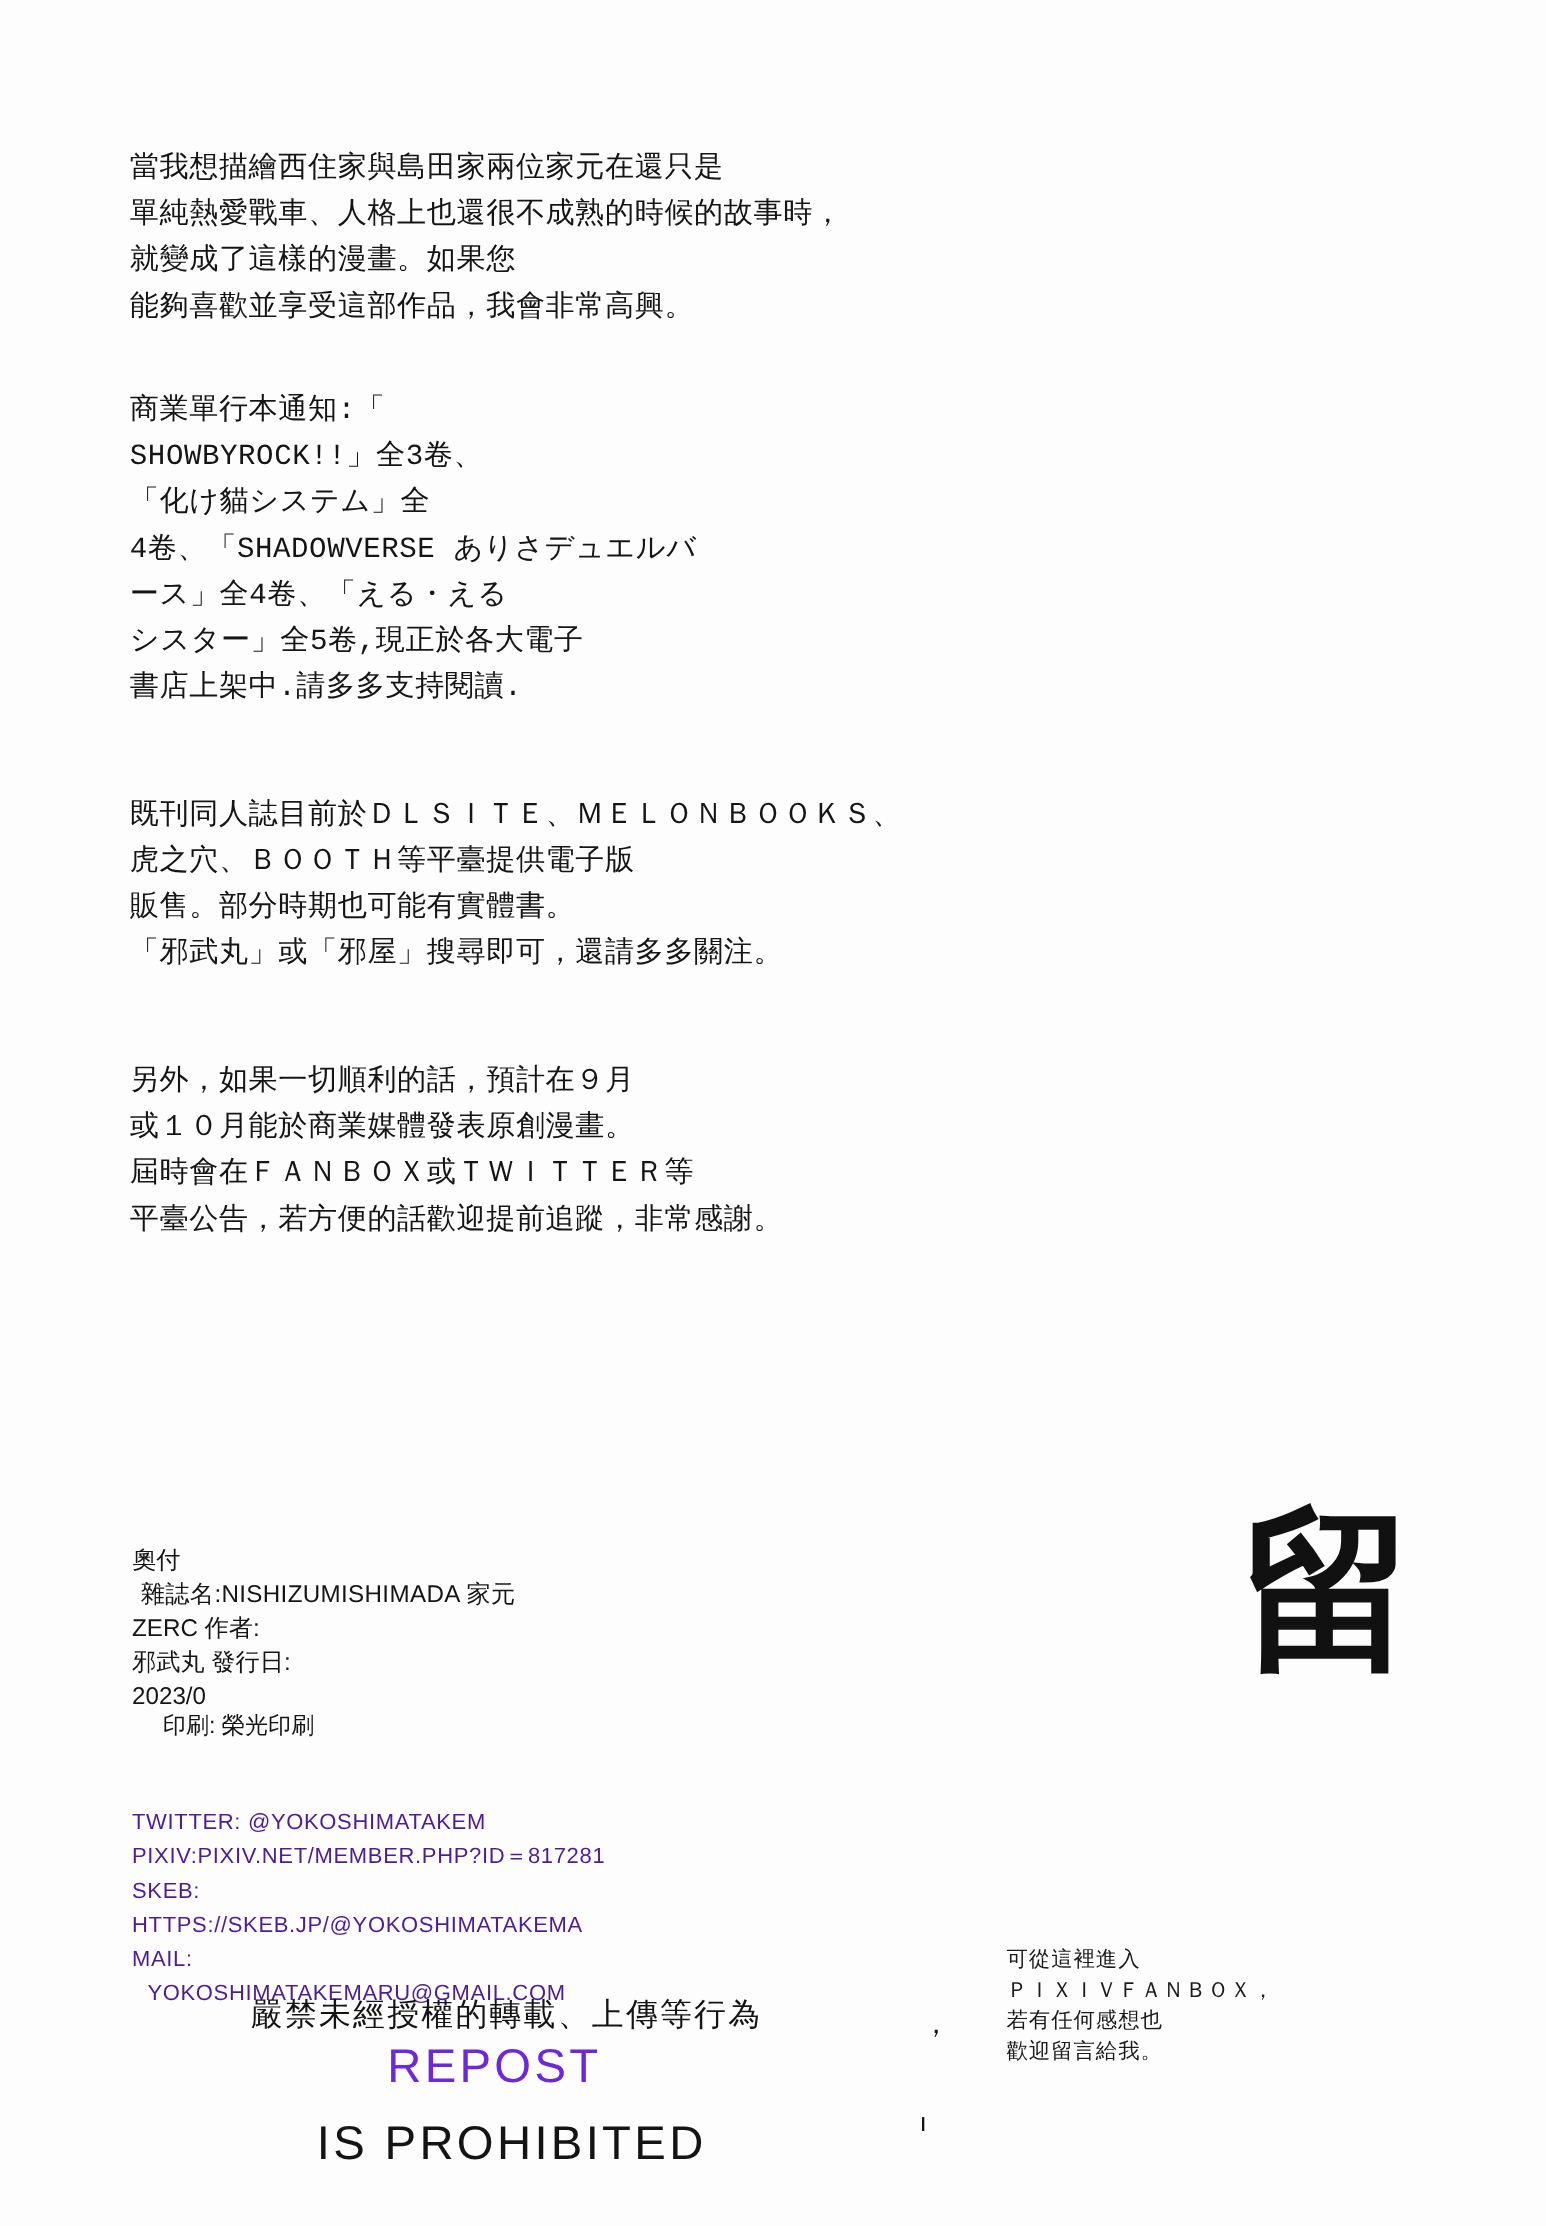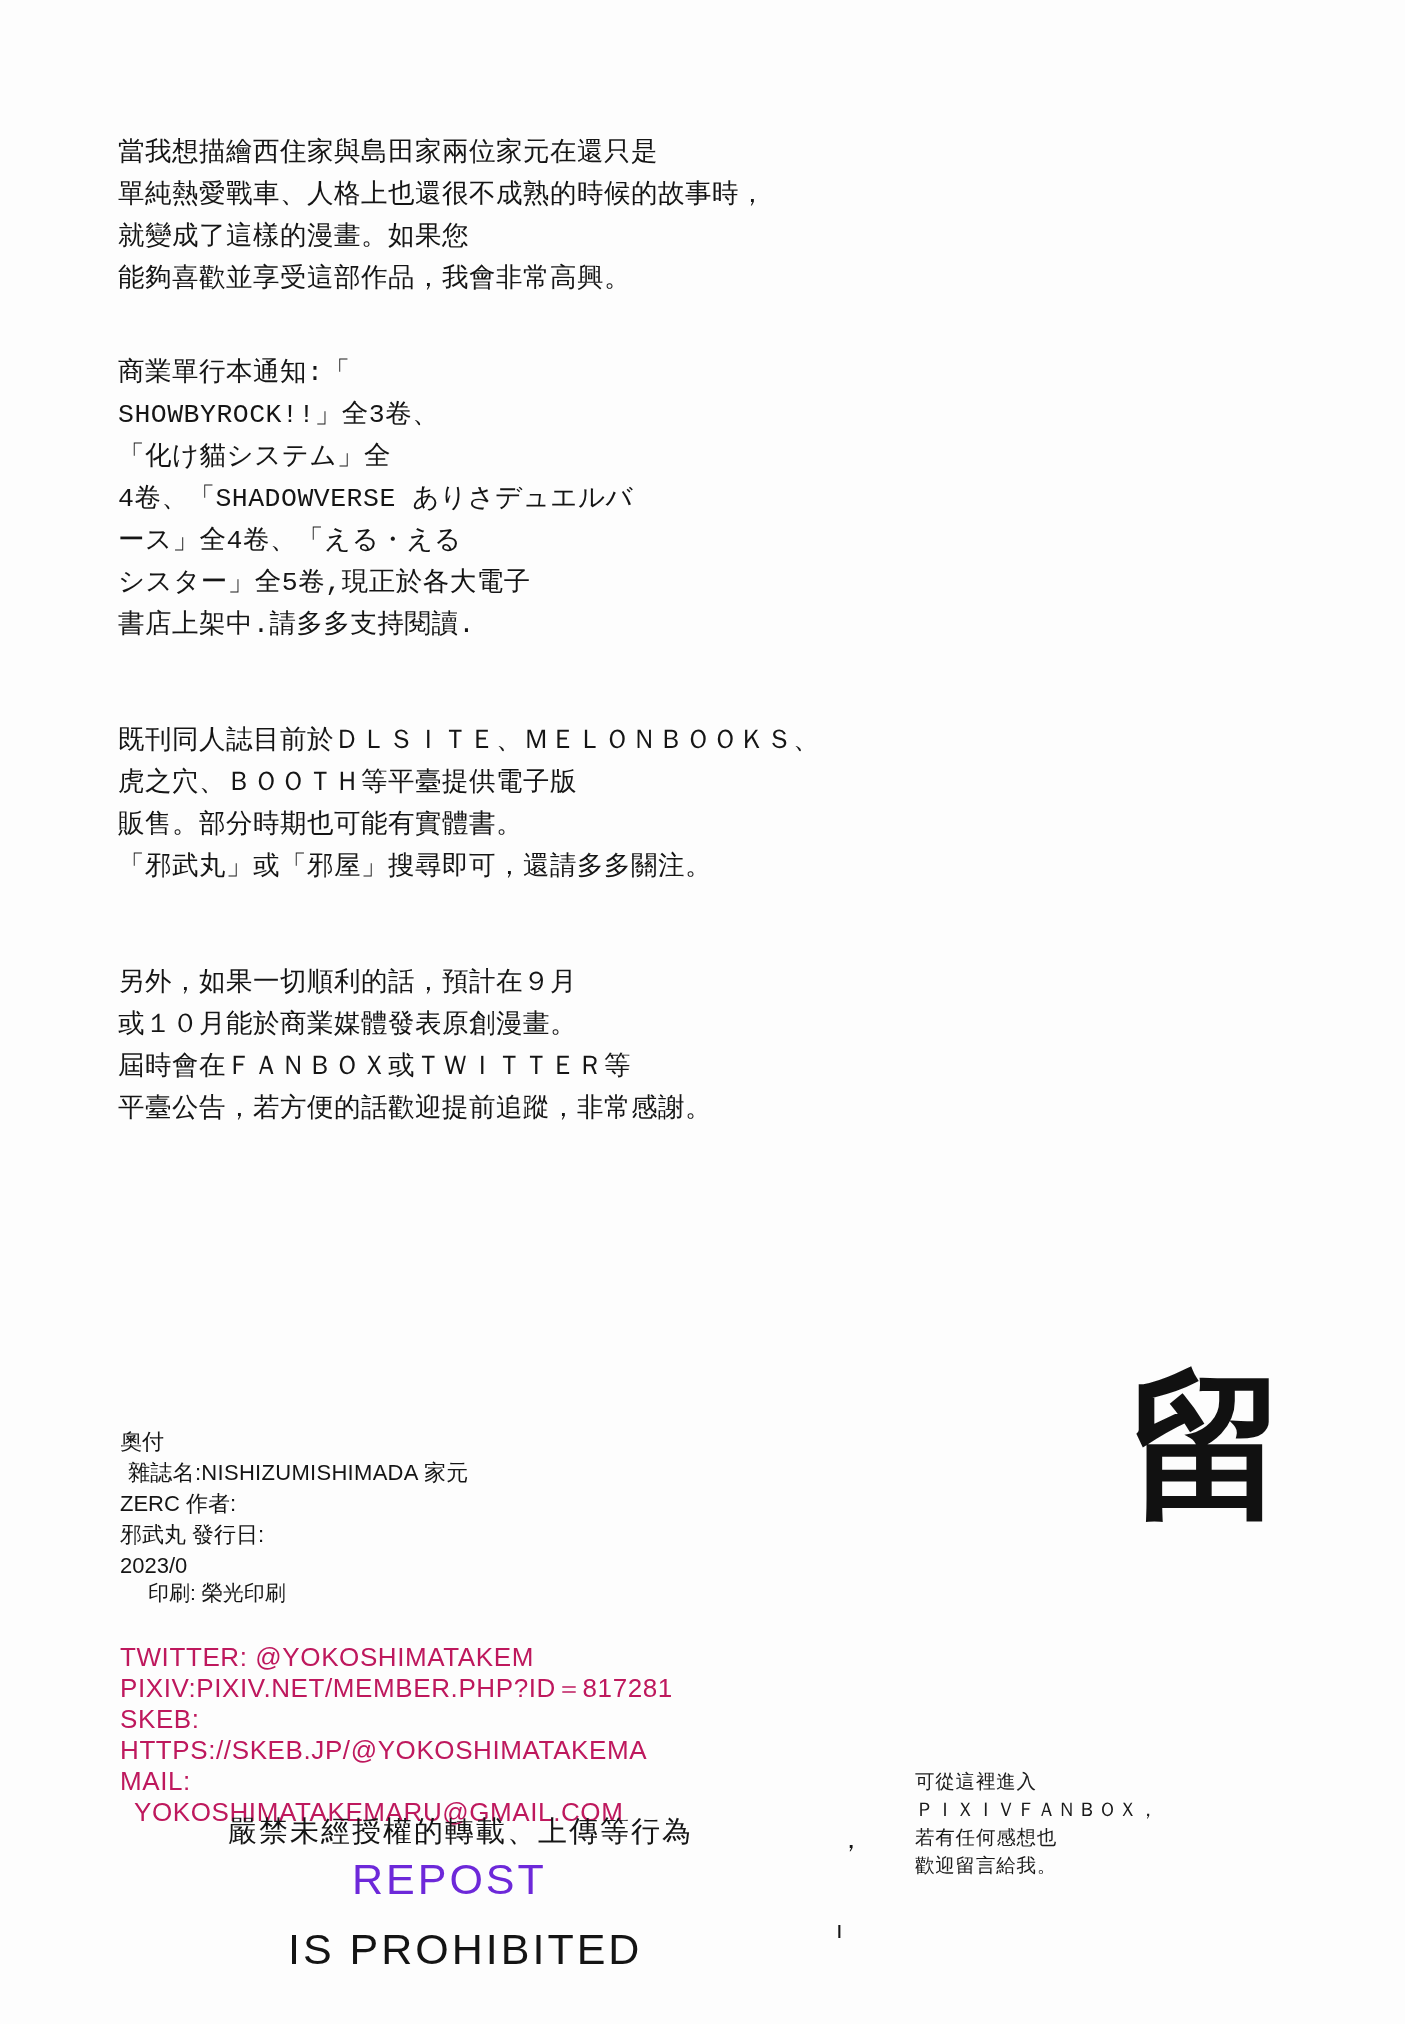--- a/index.html
+++ b/index.html
@@ -45,37 +45,37 @@
   .colophon {
     position: absolute;
     left: 120px;
     top: 1402px;
     width: 620px;
     font-size: 22px;
     line-height: 31px;
     color: #151515;
   }
   .colophon .line { white-space: nowrap; }
-  .colophon .l1 { margin-left: 0px; margin-top: 24px; }
+  .colophon .l1 { margin-left: 0px; }
   .colophon .l2 { margin-left: 8px; letter-spacing: 0.3px; }
   .colophon .l3 { margin-left: 0px; }
   .colophon .l4 { margin-left: 0px; }
   .colophon .l5 { margin-left: 0px; }
   .colophon .l6 { margin-left: 28px; font-size: 21px; margin-top: -4px;}
 
   
   .contacts {
     position: absolute;
     left: 120px;
     top: 1642px;
     width: 660px;
-    font-size: 26px;
+    font-size: 20px;
     line-height: 31px;
     letter-spacing: 0.6px;
-    color: #be185d;
+    color: #4c1d95;
   }
   .contacts div { white-space: nowrap; }
   .contacts .indent { margin-left: 14px; }
 
   
   .bigglyph {
     position: absolute;
     right: 118px;
     top: 1370px;
     font-size: 160px;

